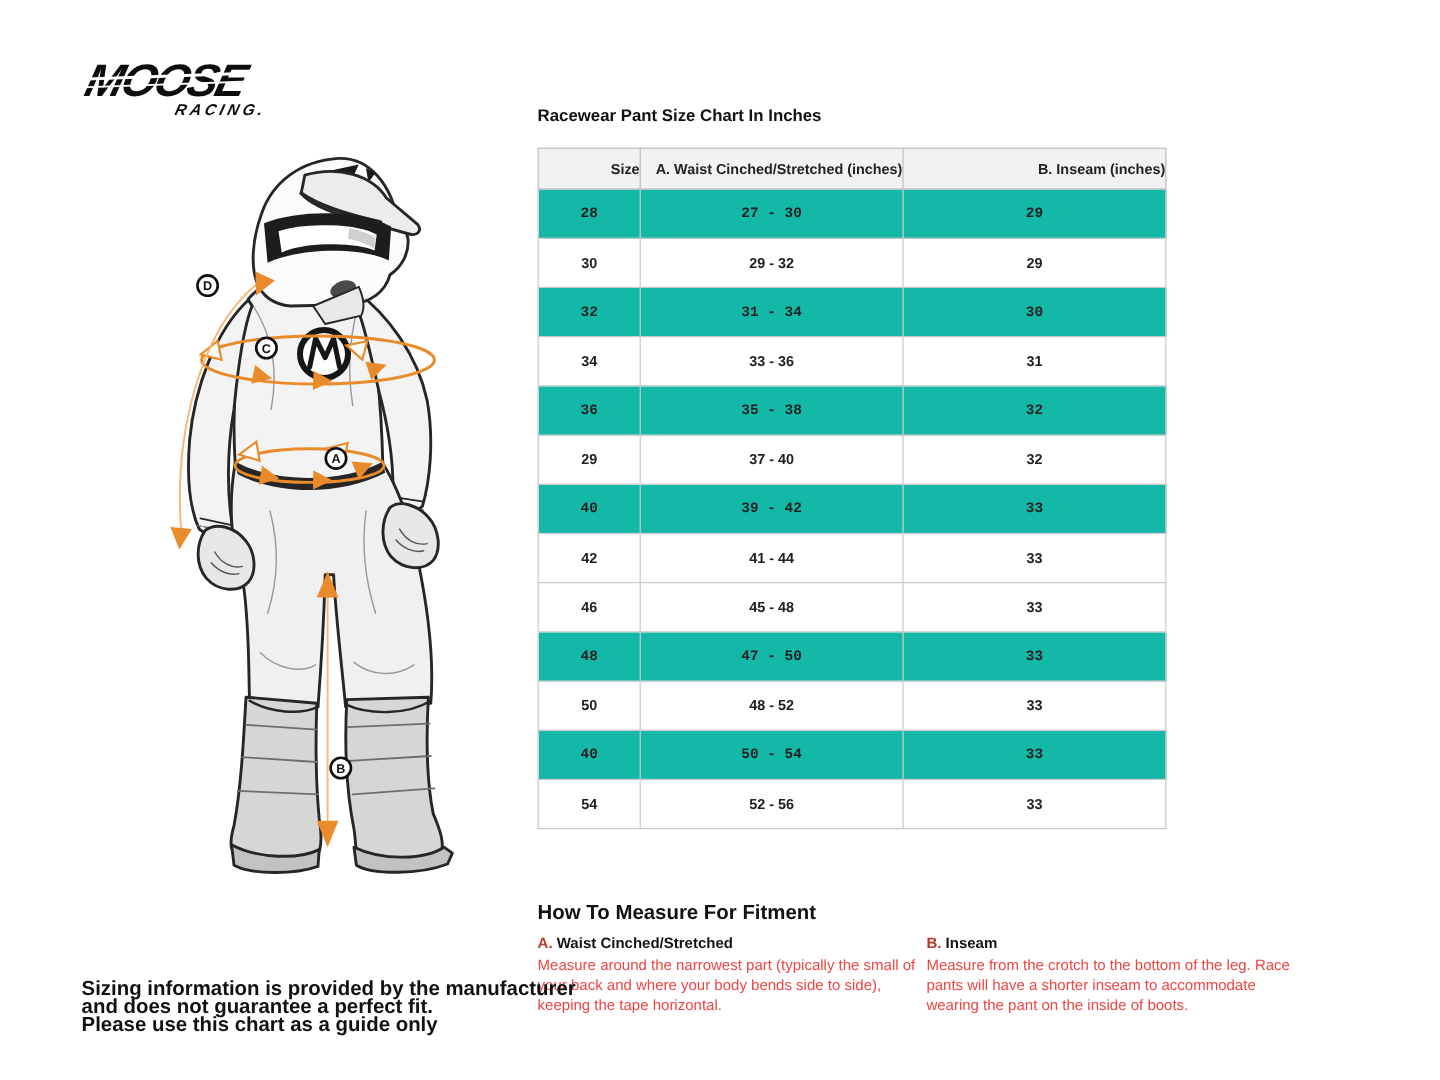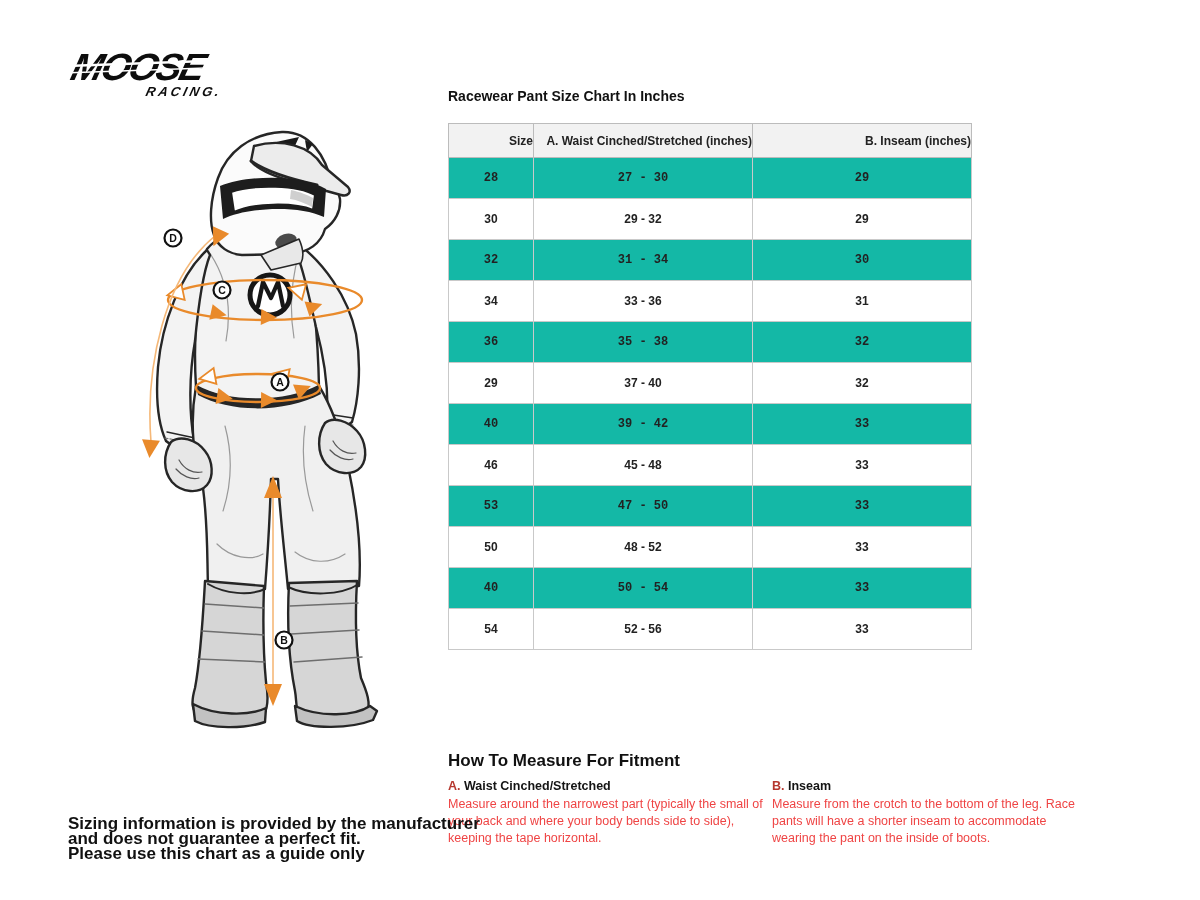--- a/index.html
+++ b/index.html
@@ -209,26 +209,31 @@
           <td>29</td>
           <td>37 - 40</td>
           <td>32</td>
         </tr>
         <tr class="shaded">
           <td>40</td>
           <td>39 - 42</td>
           <td>33</td>
         </tr>
         <tr>
+          <td>42</td>
+          <td>41 - 44</td>
+          <td>33</td>
+        </tr>
+        <tr>
           <td>46</td>
           <td>45 - 48</td>
           <td>33</td>
         </tr>
         <tr class="shaded">
-          <td>53</td>
+          <td>48</td>
           <td>47 - 50</td>
           <td>33</td>
         </tr>
         <tr>
           <td>50</td>
           <td>48 - 52</td>
           <td>33</td>
         </tr>
         <tr class="shaded">
           <td>40</td>

